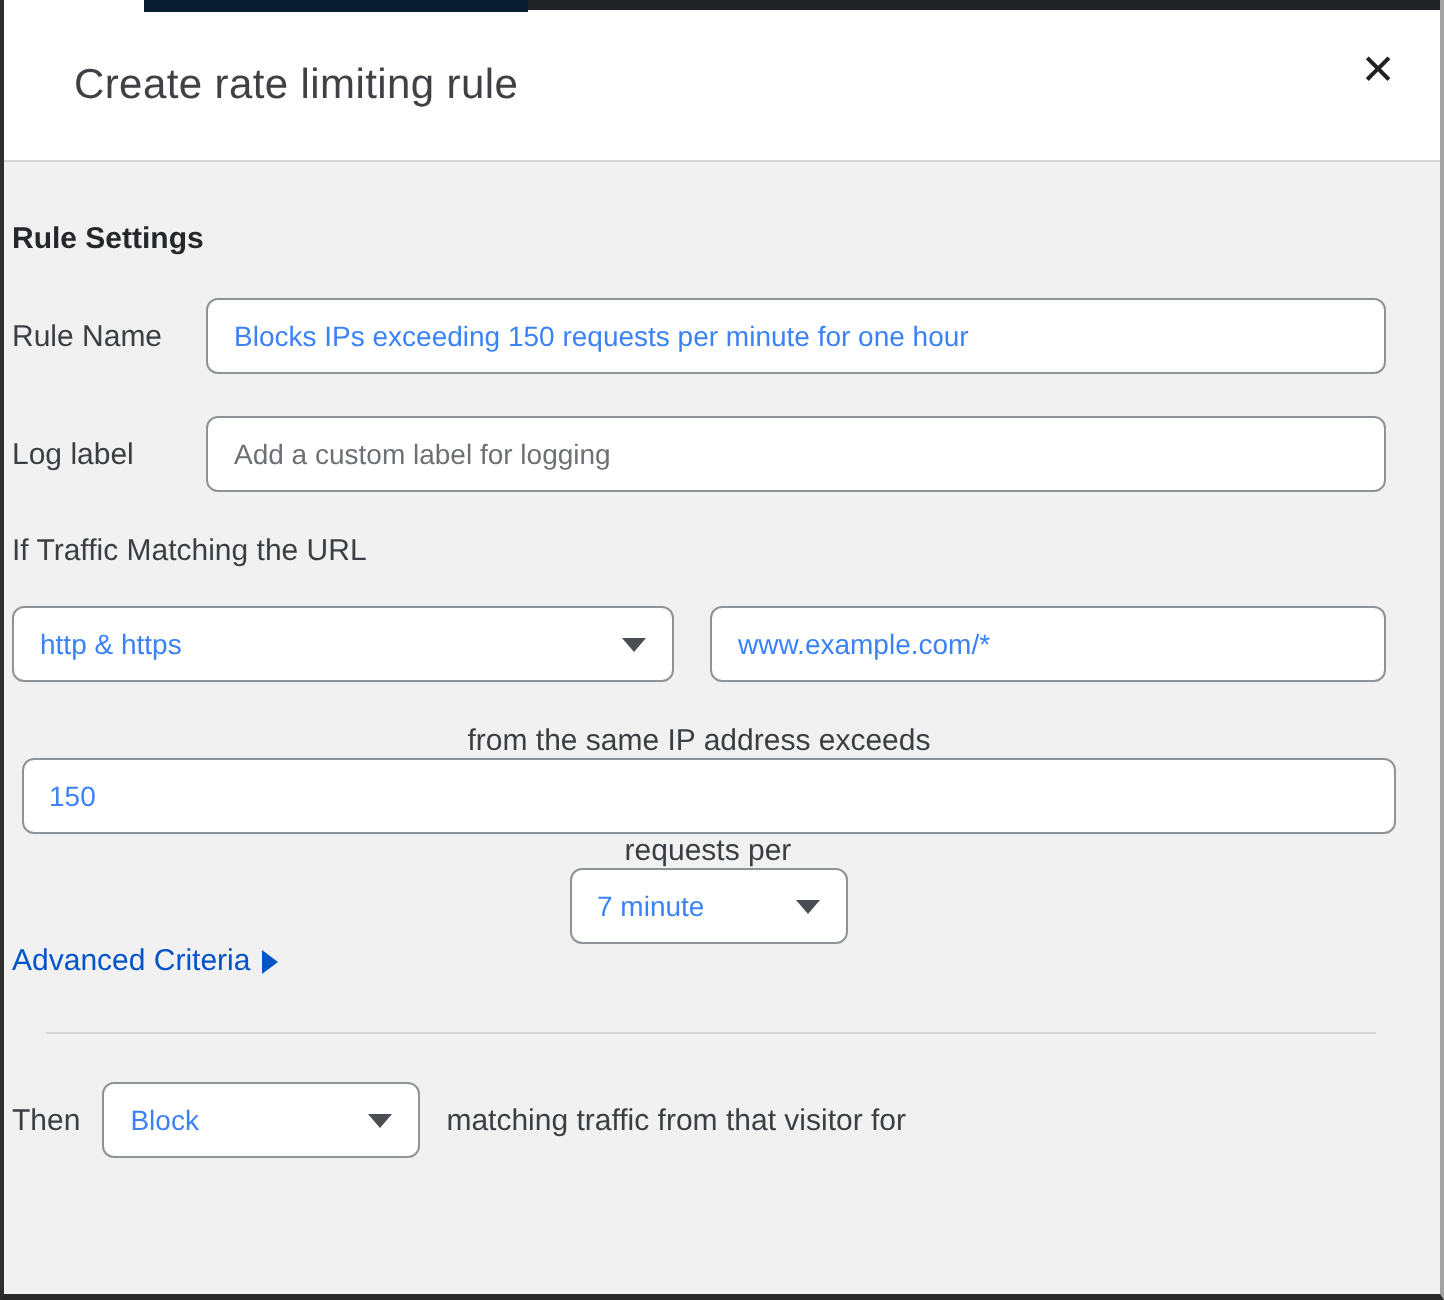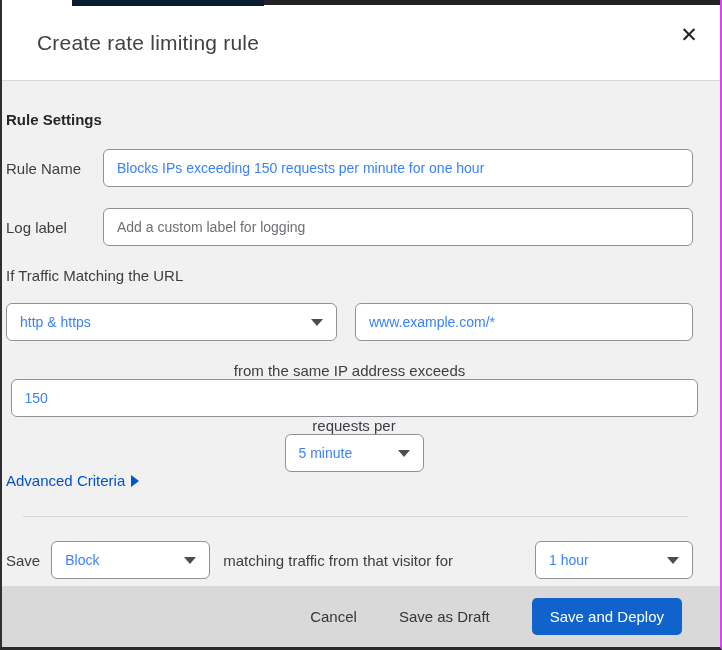--- a/index.html
+++ b/index.html
@@ -1,19 +1,19 @@
 <!DOCTYPE html>
 <html><head>
 <meta charset="utf-8">
 <style>
   * { margin:0; padding:0; box-sizing:border-box; }
   html,body { width:722px; height:650px; background:#fff; font-family:"Liberation Sans", sans-serif; }
   .screen {
     width:722px; height:650px; display:flex; flex-direction:column;
-    border-left:2px solid #2f2f2f; border-right:2px solid #d946ef; border-bottom:3px solid #2a2a2a;
+    border-left:2px solid #2f2f2f; border-right:2px solid #a3a3a3; border-bottom:3px solid #2a2a2a;
     background:#fff; position:relative; overflow:hidden;
   }
   
   .top-sliver { height:6px; background:#fff; position:relative; flex:none; }
   .strip-navy { position:absolute; left:70px; top:0; width:192px; height:6px; background:#0a1c30; }
   .strip-dark { position:absolute; left:262px; top:0; right:0; height:5px; background:#212327; }
 
   .header {
     height:75px; background:#fff; border-bottom:1px solid #d8d8d8;
     display:flex; align-items:center; padding:0 24px 0 35px; flex:none; position:relative;
@@ -124,46 +124,37 @@
         <span class="caret"></span>
       </div>
       <input class="tbox grow url-input" type="text" value="www.example.com/*" style="">
     </div>
 
     <div class="row exceeds-row">
       <span class="lbl">from the same IP address exceeds</span>
       <input class="tbox threshold-input" type="text" value="150" style="">
       <span class="lbl mid-text">requests per</span>
       <div class="combo period-combo">
-        <span>5 minute</span>
+        <span>7 minute</span>
         <span class="caret"></span>
       </div>
     </div>
 
     <div class="adv-link">
       <span class="txt">Advanced Criteria</span>
       <span class="tri-right"></span>
     </div>
 
     <hr class="divider">
 
     <div class="row then-row">
-      <span class="lbl">Save</span>
+      <span class="lbl">Then</span>
       <div class="combo action-combo">
         <span>Block</span>
         <span class="caret"></span>
       </div>
       <span class="lbl then-mid">matching traffic from that visitor for</span>
-      <div class="combo duration-combo">
-        <span>1 hour</span>
-        <span class="caret"></span>
-      </div>
     </div>
 
   </div>
 
-  <div class="footer">
-    <button class="text-btn">Cancel</button>
-    <button class="text-btn">Save as Draft</button>
-    <button class="primary-btn">Save and Deploy</button>
-  </div>
 
 </div>
 
 </body></html>

